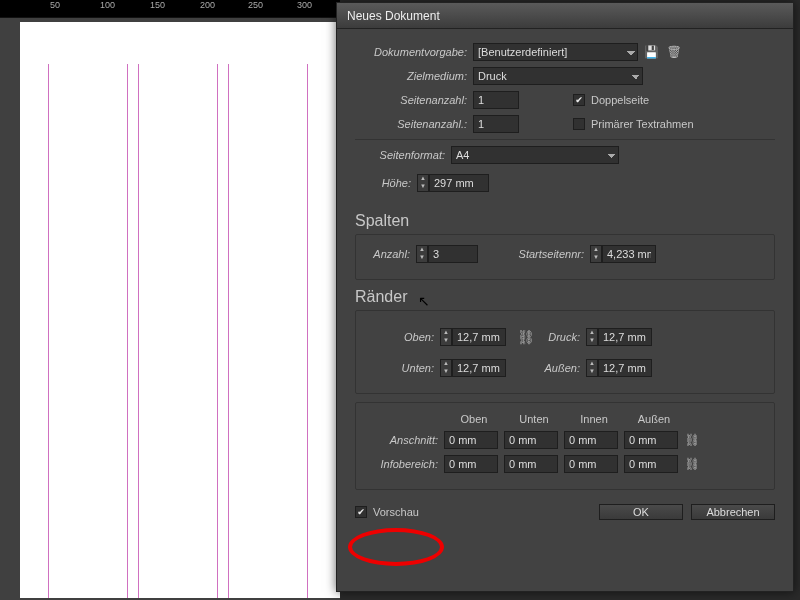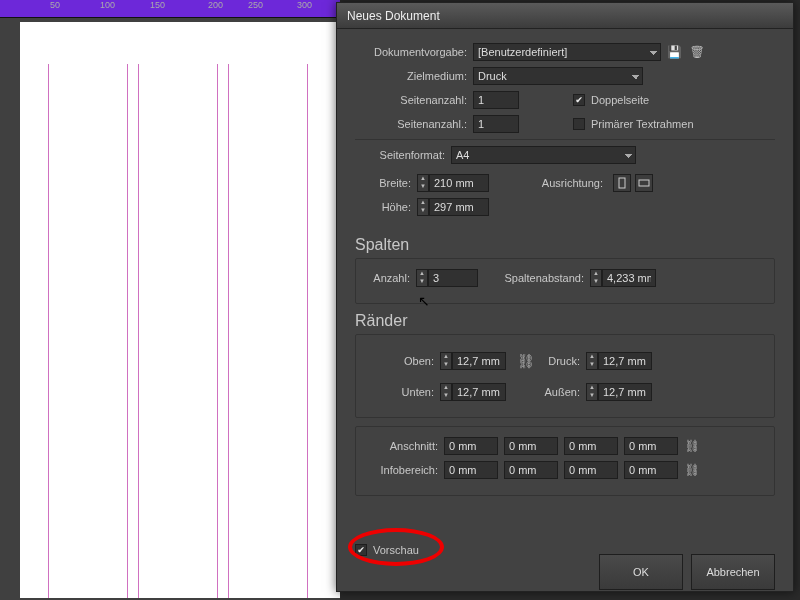--- a/index.html
+++ b/index.html
@@ -1,31 +1,31 @@
 <!DOCTYPE html>
 <html><head>
 <meta charset="utf-8">
 <style>
   * { box-sizing: border-box; margin: 0; padding: 0; font-family: "Segoe UI", Tahoma, sans-serif; }
   body { width: 800px; height: 600px; background: #2a2a2a; overflow: hidden; position: relative; }
 
   
   .canvas-area { position: absolute; left: 0; top: 0; width: 340px; height: 600px; background: #404040; }
-  .ruler-h { position: absolute; left: 0; top: 0; width: 340px; height: 18px; background: #6d28d9; border-bottom: 1px solid #111; }
+  .ruler-h { position: absolute; left: 0; top: 0; width: 340px; height: 18px; background: #000000; border-bottom: 1px solid #111; }
   .ruler-h .tick { position: absolute; top: 0; color: #aaa; font-size: 9px; }
   .paper { position: absolute; left: 20px; top: 22px; width: 320px; height: 576px; background: #fff; }
   .paper .col-guide { position: absolute; top: 42px; bottom: 0; border-left: 1px solid #d070c0; border-right: 1px solid #d070c0; }
 
   
   .dialog { position: absolute; left: 336px; top: 2px; width: 458px; height: 590px; background: #424242; border: 1px solid #222; box-shadow: 0 0 10px rgba(0,0,0,.6); }
   .titlebar { height: 26px; background: linear-gradient(#5a5a5a,#3c3c3c); display:flex; align-items:center; padding:0 10px; color:#eee; font-size:12px; border-bottom:1px solid #222;}
   .dlg-body { padding: 14px 18px 8px 18px; color:#c8c8c8; font-size:11px; }
 
   .row { display:flex; align-items:center; margin-bottom:6px; }
-  .lbl { text-align:right; padding-right:6px; }
+  .lbl { text-align:right; padding-right:6px;font-style:italic; }
 
   select, input[type=text] { background:#313131; color:#ddd; border:1px solid #1e1e1e; font-size:11px; height:18px; padding:0 4px; }
   select { appearance:none; padding-right:14px; background-image: linear-gradient(45deg, transparent 50%, #aaa 50%), linear-gradient(-45deg, transparent 50%, #aaa 50%); background-position: right 6px top 7px, right 2px top 7px; background-size:4px 4px; background-repeat:no-repeat;}
   .numfield { display:inline-flex; align-items:center; }
   .spin { width:12px; height:18px; background:#3c3c3c; border:1px solid #1e1e1e; display:flex; flex-direction:column; }
   .spin div { flex:1; font-size:6px; color:#bbb; text-align:center; line-height:7px; }
   .numfield input { width:60px; }
 
   .chk { width:12px; height:12px; border:1px solid #1e1e1e; background:#313131; display:inline-flex; align-items:center; justify-content:center; margin-right:6px; font-size:9px; color:#eee; }
 
@@ -35,55 +35,55 @@
 
   .orient-btn { width:18px; height:18px; background:#3c3c3c; border:1px solid #1e1e1e; display:inline-flex; align-items:center; justify-content:center; margin-left:4px; }
   .orient-btn svg { width:12px; height:12px; }
 
   .link-icon { width:16px; height:32px; display:flex; align-items:center; justify-content:center; color:#bbb; font-size:14px; }
 
   .disclosure { width:0; height:0; border-left:5px solid transparent; border-right:5px solid transparent; border-top:6px solid #c8c8c8; display:inline-block; margin-right:6px; vertical-align:middle;}
 
   .hdr-cell { width:60px; text-align:center; }
 
-  .btn { width:84px; height:36px; background:linear-gradient(#4a4a4a,#3a3a3a); border:1px solid #1e1e1e; color:#ddd; font-size:11px; display:inline-flex; align-items:center; justify-content:center; cursor:pointer;margin-top:44px; }
+  .btn { width:84px; height:16px; background:linear-gradient(#4a4a4a,#3a3a3a); border:1px solid #1e1e1e; color:#ddd; font-size:11px; display:inline-flex; align-items:center; justify-content:center; cursor:pointer; }
 
   .small-icon { width:16px; height:16px; display:inline-flex; align-items:center; justify-content:center; color:#bbb; font-size:12px; margin-left:6px; cursor:pointer;}
 
   
   .anno-ellipse { position:absolute; border:4px solid #e00; border-radius:50%; pointer-events:none; }
 </style>
 </head>
 <body>
 
 <div class="canvas-area">
   <div class="ruler-h">
     <span class="tick" style="left:50px">50</span>
     <span class="tick" style="left:100px">100</span>
     <span class="tick" style="left:150px">150</span>
-    <span class="tick" style="left:208px">200</span>
+    <span class="tick" style="left:200px">200</span>
     <span class="tick" style="left:248px">250</span>
     <span class="tick" style="left:297px">300</span>
   </div>
   <div class="paper">
     <div class="col-guide" style="left:28px; width:80px;"></div>
     <div class="col-guide" style="left:118px; width:80px;"></div>
     <div class="col-guide" style="left:208px; width:80px;"></div>
   </div>
 </div>
 
 <div class="dialog">
   <div class="titlebar">
     <span>Neues Dokument</span>
   </div>
   <div class="dlg-body">
 
     <div class="row">
       <span class="lbl" style="width:118px">Dokumentvorgabe:</span>
-      <select style="width:188px"><option>[Benutzerdefiniert]</option></select>
+      <select style="width:165px"><option>[Benutzerdefiniert]</option></select>
       <span class="small-icon">💾</span>
       <span class="small-icon">🗑</span>
     </div>
 
     <div class="row">
       <span class="lbl" style="width:118px">Zielmedium:</span>
       <select style="width:170px"><option>Druck</option></select>
     </div>
 
     <div class="row">
@@ -99,45 +99,24 @@
       <input type="text" style="width: 46px;" value="1">
       <span style="width:54px"></span>
       <span class="chk"></span>
       <span>Primärer Textrahmen</span>
     </div>
 
     <div class="group-top-divider"></div>
 
     <div class="row">
       <span class="lbl" style="width:96px">Seitenformat:</span>
-      <select style="width:185px"><option>A4</option></select>
+      <select style="width:168px"><option>A4</option></select>
     </div>
 
     <div class="group" style="border:none;padding:4px 0 6px 0;">
-      <div class="row">
-        <span class="lbl" style="width:62px">Breite:</span>
-        <span class="numfield">
-            <span class="spin">
-              <div>▲</div>
-              <div>▼</div>
-            </span>
-            <input type="text" value="210 mm" style="">
-          </span>
-        <span class="lbl" style="width:120px">Ausrichtung:</span>
-        <span class="orient-btn">
-            <svg viewBox="0 0 12 12">
-              <rect x="3" y="1" width="6" height="10" fill="none" stroke="#ccc"></rect>
-            </svg>
-          </span>
-        <span class="orient-btn">
-            <svg viewBox="0 0 12 12">
-              <rect x="1" y="3" width="10" height="6" fill="none" stroke="#ccc"></rect>
-            </svg>
-          </span>
-      </div>
       <div class="row">
         <span class="lbl" style="width:62px">Höhe:</span>
         <span class="numfield">
             <span class="spin">
               <div>▲</div>
               <div>▼</div>
             </span>
             <input type="text" value="297 mm" style="">
           </span>
       </div>
@@ -147,21 +126,21 @@
     <div class="group">
       <div class="row">
         <span class="lbl" style="width:48px">Anzahl:</span>
         <span class="numfield">
             <span class="spin">
               <div>▲</div>
               <div>▼</div>
             </span>
             <input type="text" style="width: 50px;" value="3">
           </span>
-        <span class="lbl" style="width:112px">Spaltenabstand:</span>
+        <span class="lbl" style="width:112px">Startseitennr:</span>
         <span class="numfield">
             <span class="spin">
               <div>▲</div>
               <div>▼</div>
             </span>
             <input type="text" style="width: 54px;" value="4,233 mm">
           </span>
       </div>
     </div>
 
@@ -202,20 +181,27 @@
             <span class="spin">
               <div>▲</div>
               <div>▼</div>
             </span>
             <input type="text" style="width: 54px;" value="12,7 mm">
           </span>
       </div>
     </div>
 
     <div class="group">
+      <div class="row">
+        <span style="width:76px"></span>
+        <span class="hdr-cell">Oben</span>
+        <span class="hdr-cell">Unten</span>
+        <span class="hdr-cell">Innen</span>
+        <span class="hdr-cell">Außen</span>
+      </div>
       <div class="row">
         <span class="lbl" style="width:76px">Anschnitt:</span>
         <input type="text" style="width: 54px; margin-right: 6px;" value="0 mm">
         <input type="text" style="width: 54px; margin-right: 6px;" value="0 mm">
         <input type="text" style="width: 54px; margin-right: 6px;" value="0 mm">
         <input type="text" style="width: 54px;" value="0 mm">
         <span class="small-icon">⛓</span>
       </div>
       <div class="row">
         <span class="lbl" style="width:76px">Infobereich:</span>

